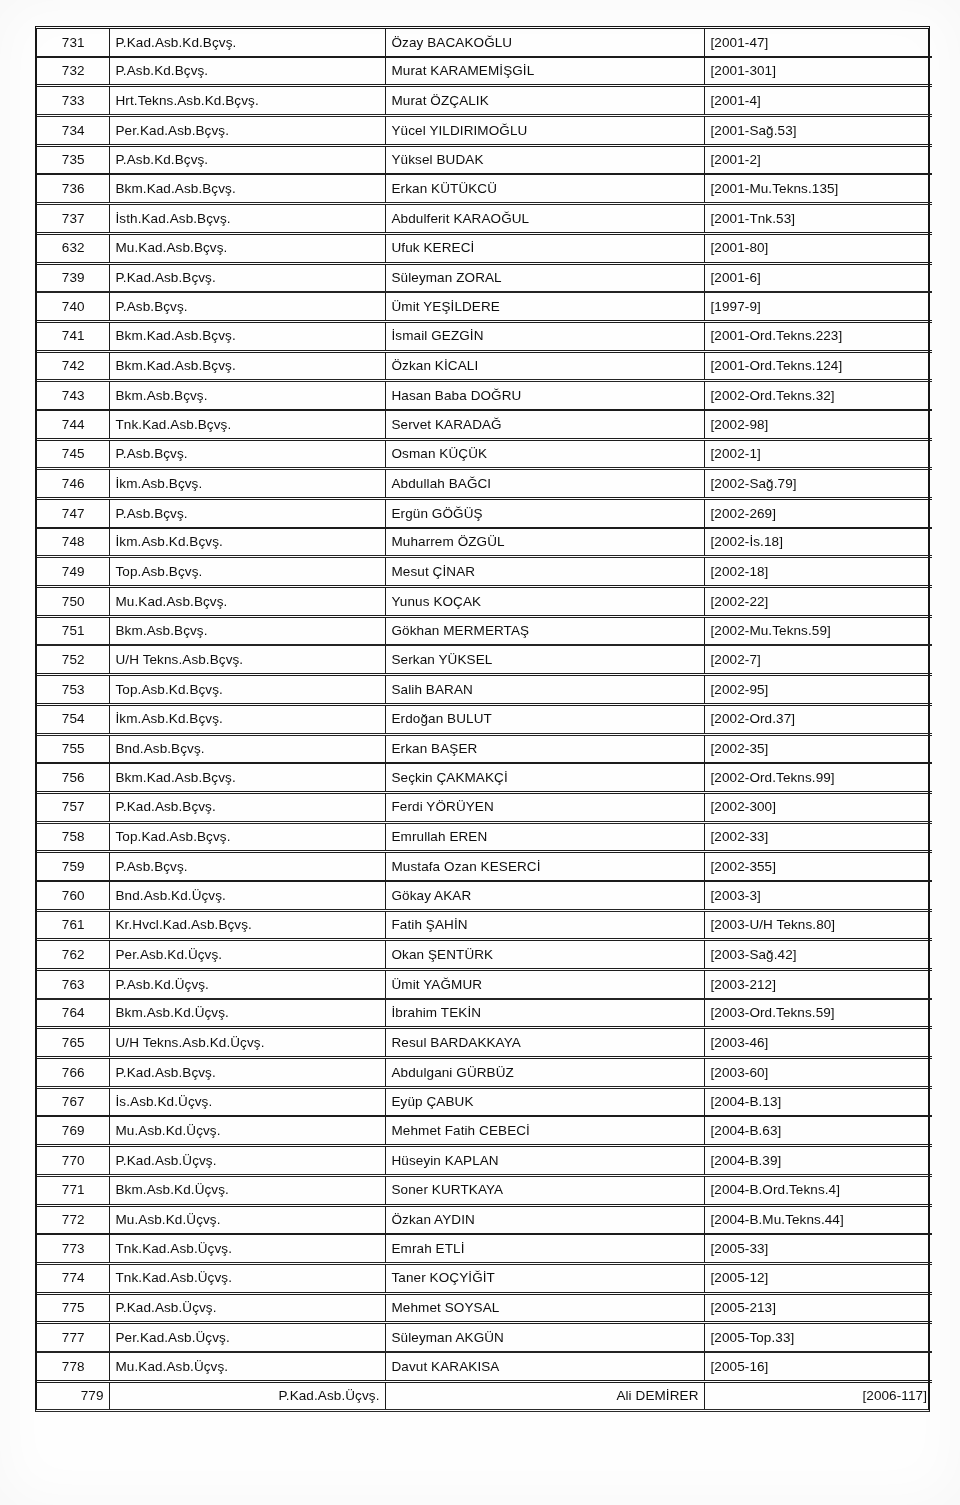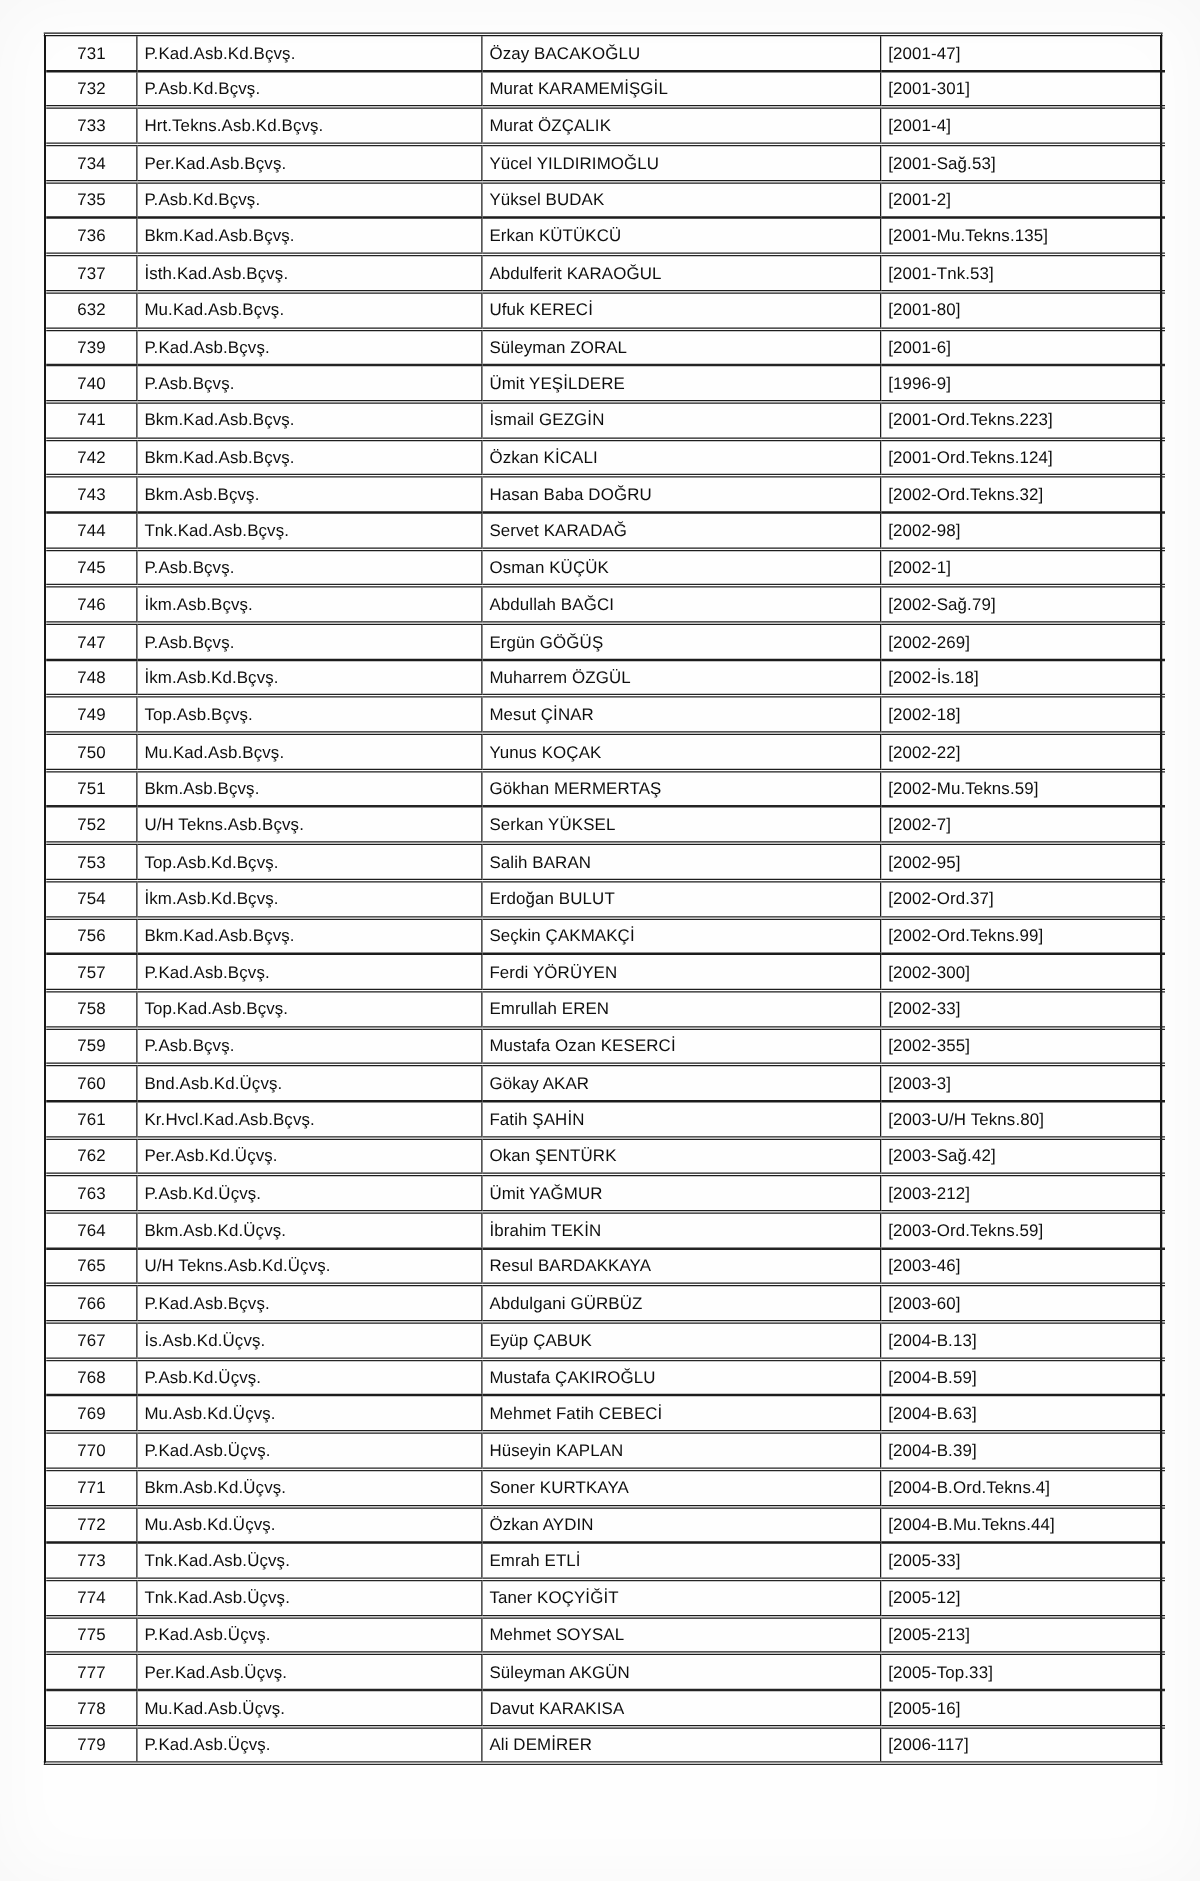--- a/index.html
+++ b/index.html
@@ -39,21 +39,21 @@
     font-size: 13.5px;
     line-height: 1;
     color: #0e0e0e;
     padding: 0 5px 0 6px;
     white-space: nowrap;
     overflow: hidden;
     letter-spacing: 0.1px;
     vertical-align: middle;
   }
   table.doc-table td:last-child { border-right: none; }
-  table.doc-table tr:last-child td { border-bottom: none; }
+  table.doc-table tr:last-child td { border-bottom: none; text-align: right; }
   td.cell-no {
     text-align: center;
     padding: 0;
   }
   
   table.doc-table tr:nth-child(3n) td   { border-bottom-color: #242424; }
   table.doc-table tr:nth-child(4n+1) td { border-bottom-style: solid; border-bottom-width: 2.5px; margin-left: 42px; }
   col.c-no   { width: 72px; }
   col.c-rank { width: 276px; }
   col.c-name { width: 319px; }
@@ -123,21 +123,21 @@
           <tr>
             <td class="cell-no">739</td>
             <td class="cell-rank">P.Kad.Asb.Bçvş.</td>
             <td class="cell-name">Süleyman ZORAL</td>
             <td class="cell-code">[2001-6]</td>
           </tr>
           <tr>
             <td class="cell-no">740</td>
             <td class="cell-rank">P.Asb.Bçvş.</td>
             <td class="cell-name">Ümit YEŞİLDERE</td>
-            <td class="cell-code">[1996-9]</td>
+            <td class="cell-code">[1997-9]</td>
           </tr>
           <tr>
             <td class="cell-no">741</td>
             <td class="cell-rank">Bkm.Kad.Asb.Bçvş.</td>
             <td class="cell-name">İsmail GEZGİN</td>
             <td class="cell-code">[2001-Ord.Tekns.223]</td>
           </tr>
           <tr>
             <td class="cell-no">742</td>
             <td class="cell-rank">Bkm.Kad.Asb.Bçvş.</td>
@@ -210,20 +210,26 @@
             <td class="cell-name">Salih BARAN</td>
             <td class="cell-code">[2002-95]</td>
           </tr>
           <tr>
             <td class="cell-no">754</td>
             <td class="cell-rank">İkm.Asb.Kd.Bçvş.</td>
             <td class="cell-name">Erdoğan BULUT</td>
             <td class="cell-code">[2002-Ord.37]</td>
           </tr>
           <tr>
+            <td class="cell-no">755</td>
+            <td class="cell-rank">Bnd.Asb.Bçvş.</td>
+            <td class="cell-name">Erkan BAŞER</td>
+            <td class="cell-code">[2002-35]</td>
+          </tr>
+          <tr>
             <td class="cell-no">756</td>
             <td class="cell-rank">Bkm.Kad.Asb.Bçvş.</td>
             <td class="cell-name">Seçkin ÇAKMAKÇİ</td>
             <td class="cell-code">[2002-Ord.Tekns.99]</td>
           </tr>
           <tr>
             <td class="cell-no">757</td>
             <td class="cell-rank">P.Kad.Asb.Bçvş.</td>
             <td class="cell-name">Ferdi YÖRÜYEN</td>
             <td class="cell-code">[2002-300]</td>
@@ -280,26 +286,20 @@
             <td class="cell-no">766</td>
             <td class="cell-rank">P.Kad.Asb.Bçvş.</td>
             <td class="cell-name">Abdulgani GÜRBÜZ</td>
             <td class="cell-code">[2003-60]</td>
           </tr>
           <tr>
             <td class="cell-no">767</td>
             <td class="cell-rank">İs.Asb.Kd.Üçvş.</td>
             <td class="cell-name">Eyüp ÇABUK</td>
             <td class="cell-code">[2004-B.13]</td>
-          </tr>
-          <tr>
-            <td class="cell-no">768</td>
-            <td class="cell-rank">P.Asb.Kd.Üçvş.</td>
-            <td class="cell-name">Mustafa ÇAKIROĞLU</td>
-            <td class="cell-code">[2004-B.59]</td>
           </tr>
           <tr>
             <td class="cell-no">769</td>
             <td class="cell-rank">Mu.Asb.Kd.Üçvş.</td>
             <td class="cell-name">Mehmet Fatih CEBECİ</td>
             <td class="cell-code">[2004-B.63]</td>
           </tr>
           <tr>
             <td class="cell-no">770</td>
             <td class="cell-rank">P.Kad.Asb.Üçvş.</td>

